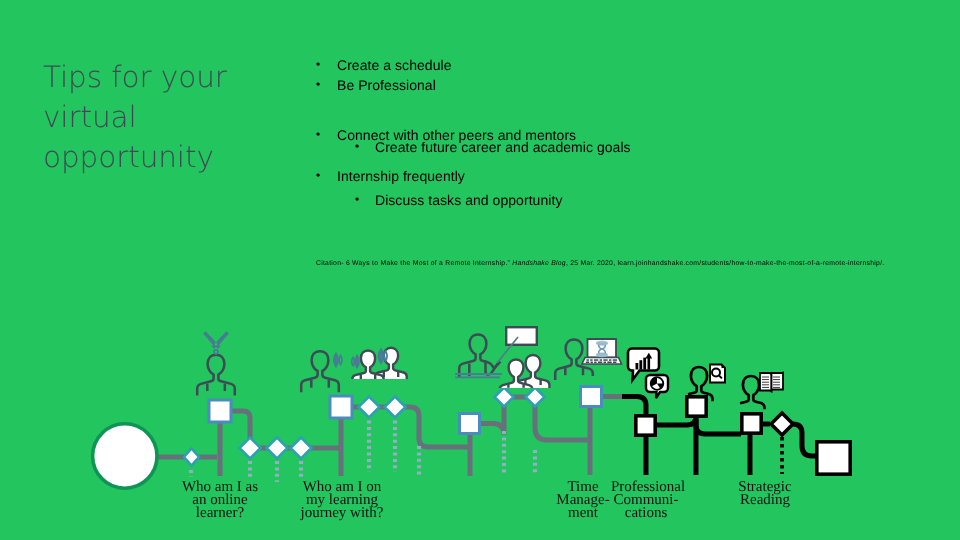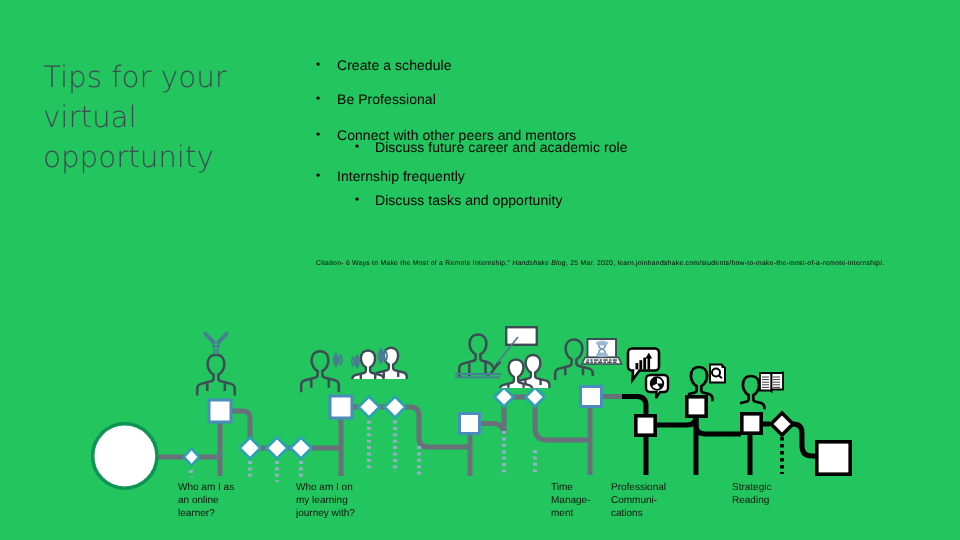--- a/index.html
+++ b/index.html
@@ -29,35 +29,35 @@
 
   
   #citation{position:absolute;left:316px;top:260px;font-size:6.8px;
             font-family:"Liberation Sans",sans-serif;
             color:#000;white-space:nowrap;letter-spacing:0.27px;}
   #citation i{font-style:italic;}
 
   
   #graphic{position:absolute;left:0;top:0;width:960px;height:540px;}
   #graphic svg{display:block;position:absolute;left:0;top:0;}
-  .dlabel{position:absolute;text-align:left;font-family:Liberation Sans, sans-serif;
-          font-size:10px;line-height:13.2px;color:#111;font-weight:400;}
+  .dlabel{position:absolute;text-align:center;font-family:Liberation Serif, serif;
+          font-size:15px;line-height:13.2px;color:#111;font-weight:400;}
 </style>
 </head>
 <body>
 
 <div id="slide">
 
   <div id="title">Tips for your virtual opportunity</div>
 
   <div id="bullets">
     <div class="b1" style="top:6px">Create a schedule</div>
-    <div class="b1" style="top:40px">Be Professional</div>
+    <div class="b1" style="top:26px">Be Professional</div>
     <div class="b1" style="top:76px">Connect with other peers and mentors</div>
-    <div class="b2" style="top:88px">Discuss future career and academic role</div>
+    <div class="b2" style="top:88px">Create future career and academic goals</div>
     <div class="b1" style="top:117px">Internship frequently</div>
     <div class="b2" style="top:141px">Discuss tasks and opportunity</div>
   </div>
 
   <div id="citation"><span>Citation- 6 Ways to Make the Most of a Remote Internship.” </span><i>Handshake Blog</i><span>, 25 Mar. 2020, learn.joinhandshake.com/students/how-to-make-the-most-of-a-remote-internship/.</span></div>
 
   <div id="graphic">
     <svg id="diagram-svg" width="960" height="540" viewBox="0 0 960 540" xmlns="http://www.w3.org/2000/svg">
       <defs>
         <clipPath id="clipGrp2">

